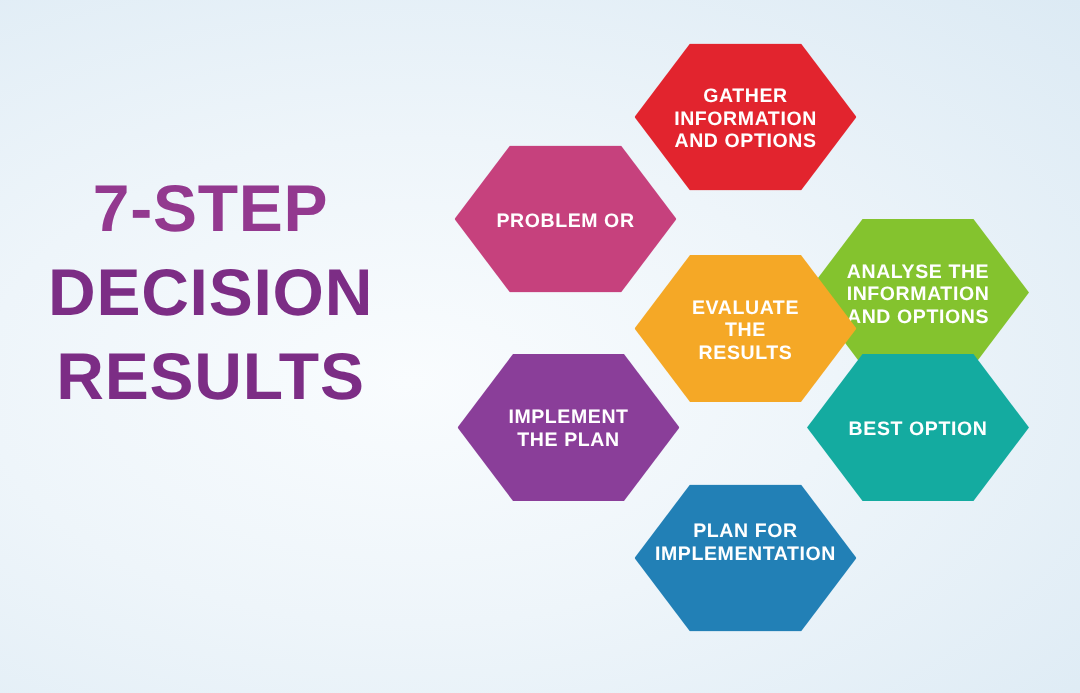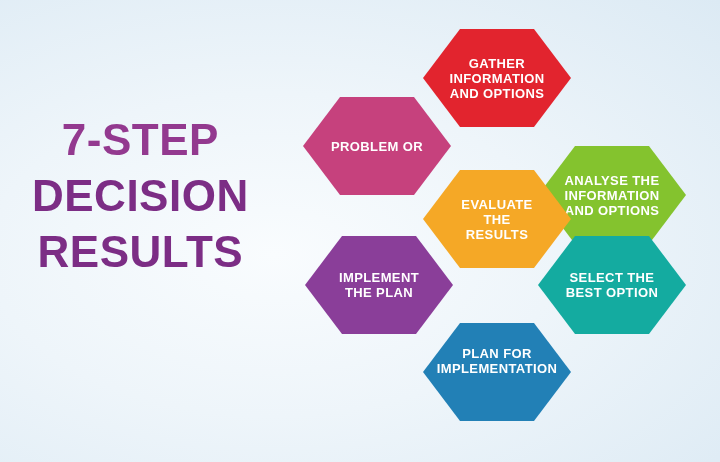--- a/index.html
+++ b/index.html
@@ -100,21 +100,20 @@
 
   <div class="hex hex-implement" style="background: rgb(138, 62, 153);">
     <div class="hex-label">
       <span>IMPLEMENT</span>
       <span>THE PLAN</span>
     </div>
   </div>
 
   <div class="hex hex-select" style="background: rgb(20, 171, 160);">
     <div class="hex-label">
-      <span>SELECT THE</span>
       <span>BEST OPTION</span>
     </div>
   </div>
 
   <div class="hex hex-plan" style="background: rgb(34, 128, 182);">
     <div class="hex-label">
       <span>PLAN FOR</span>
       <span>IMPLEMENTATION</span>
     </div>
   </div>

